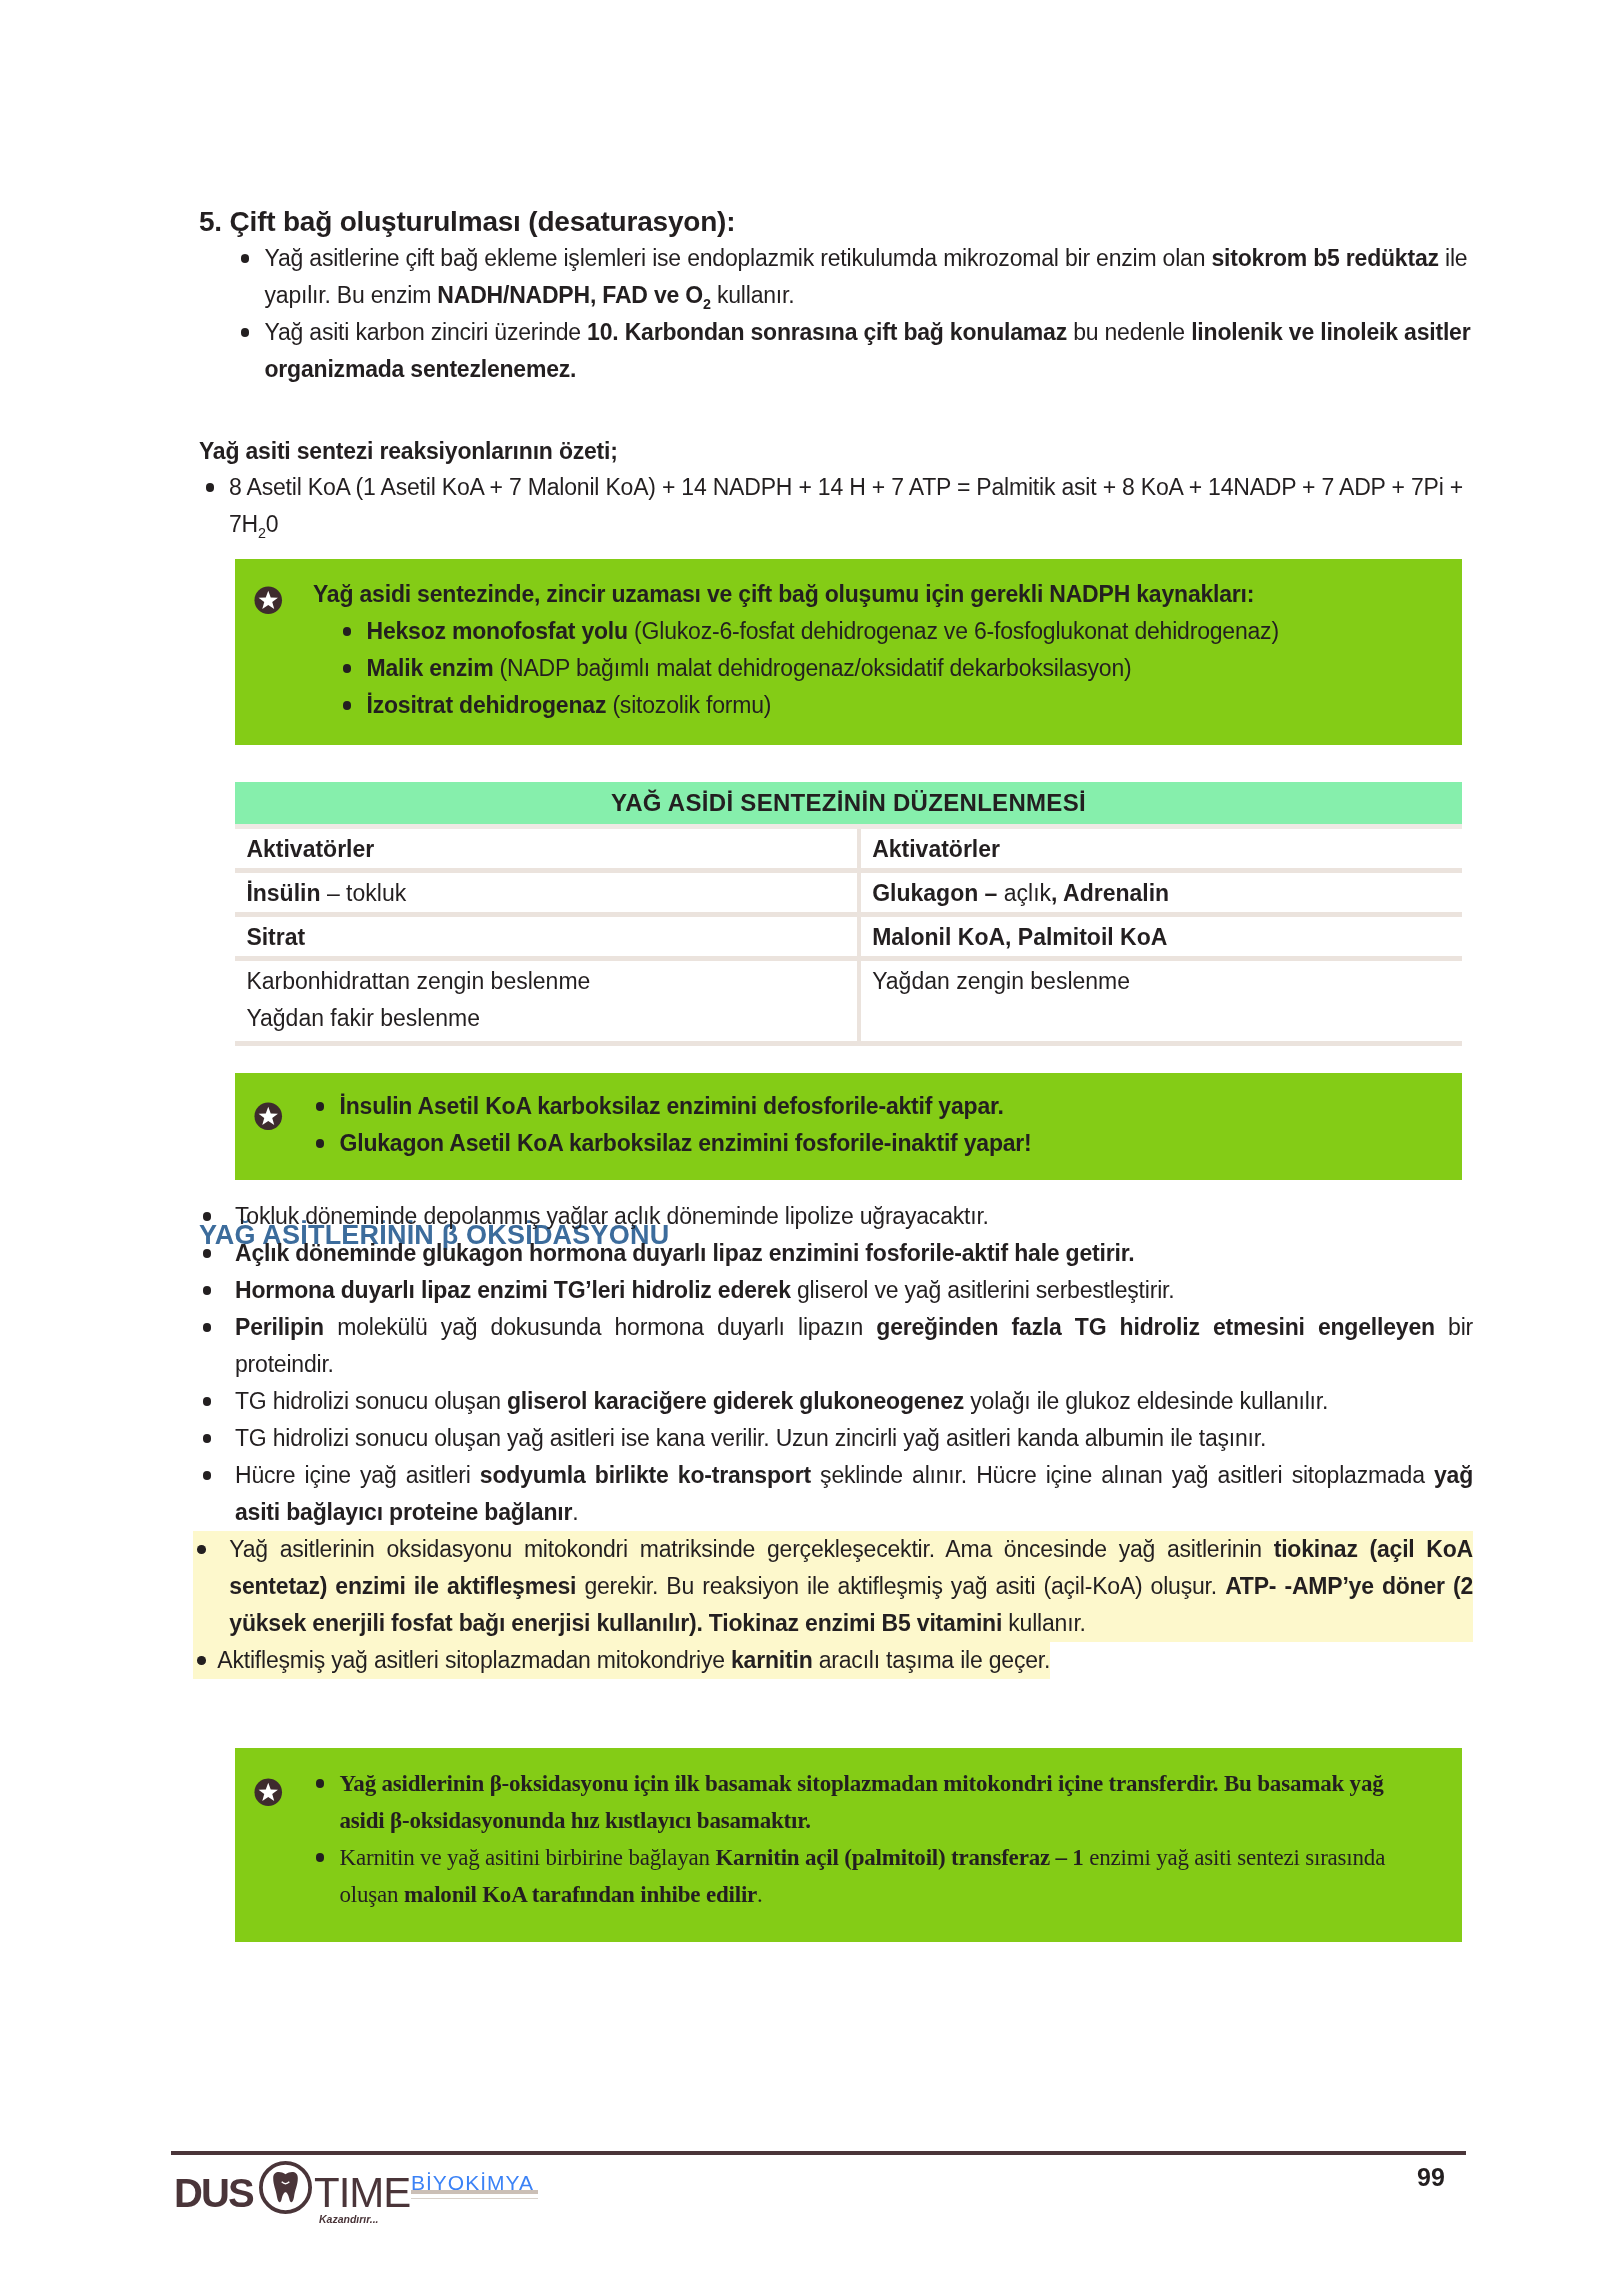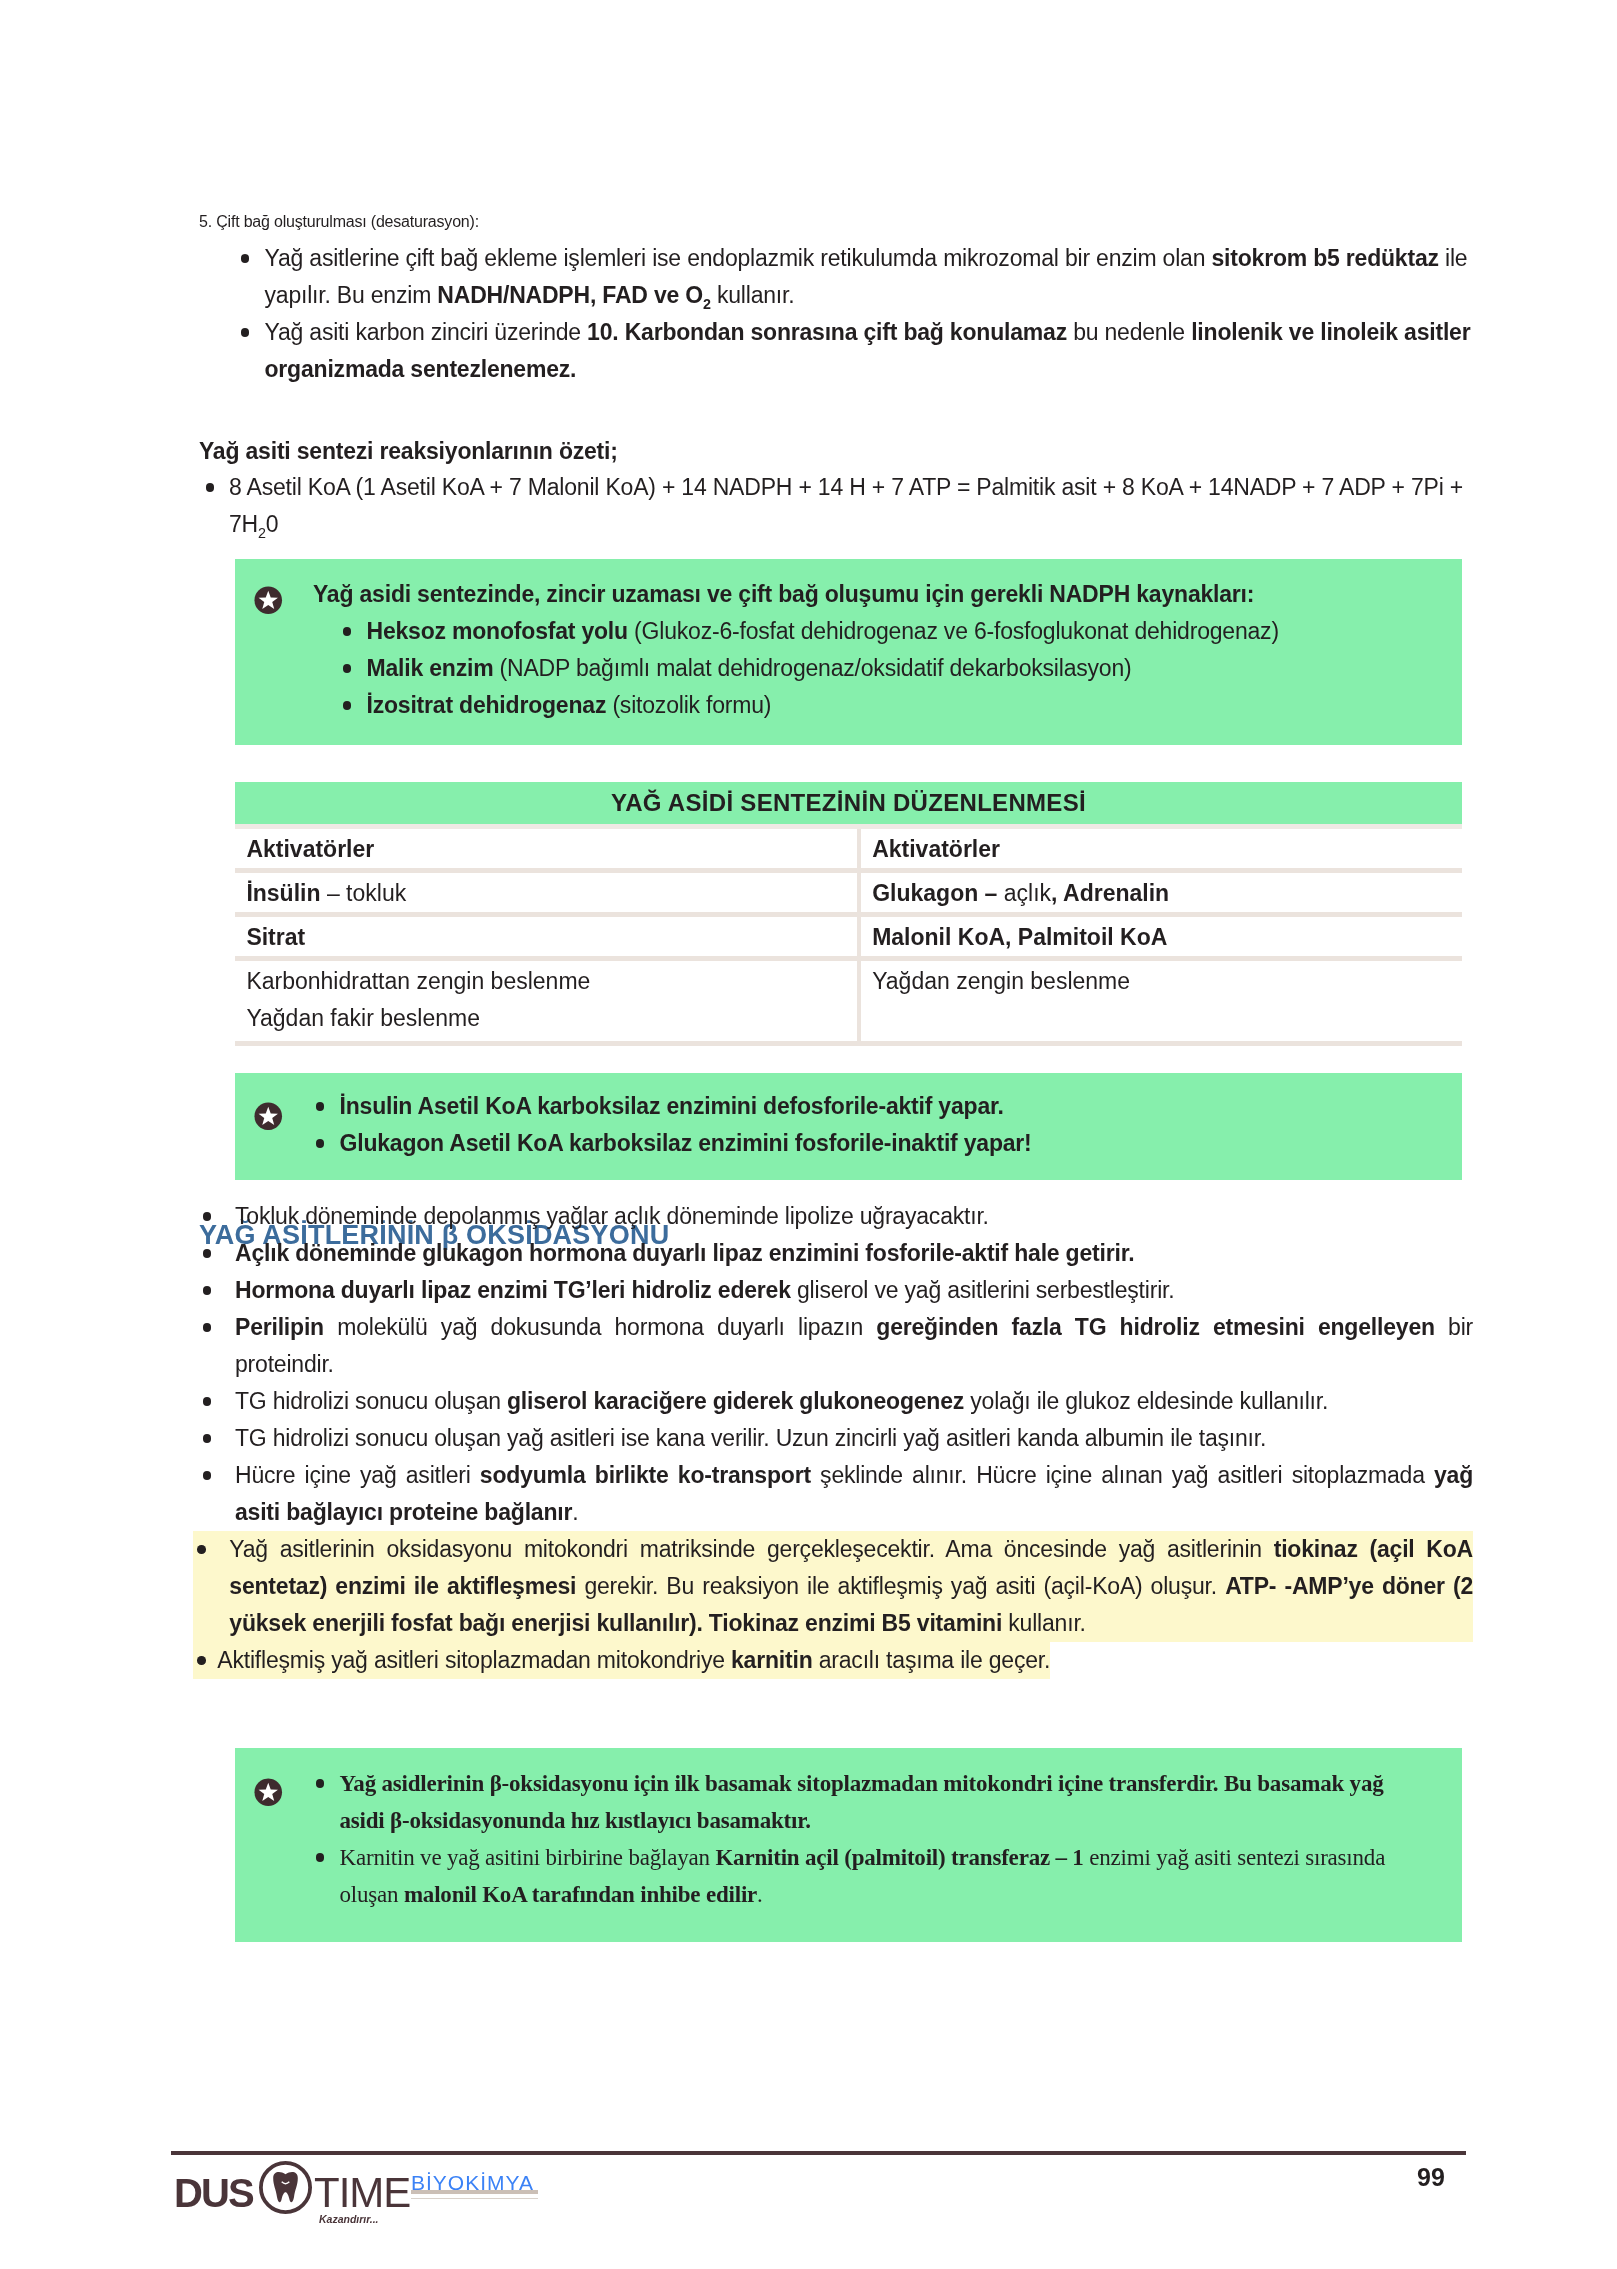--- a/index.html
+++ b/index.html
@@ -7,42 +7,42 @@
       width: 1618px; height: 2269px; position: relative; overflow: hidden;
       font-family: "Liberation Sans", sans-serif; color: #231f20;
     }
     .page { position: absolute; left: 0; top: 0; width: 1618px; height: 2269px; }
     .txt { font-size: 23px; line-height: 37px; letter-spacing: -0.2px; }
     b { font-weight: bold; }
     sub { font-size: 14.3px; vertical-align: -5.7px; line-height: 0; }
 
     
     .sec5 { position: absolute; left: 199px; top: 204px; width: 1274px; }
-    .sec5 .heading { font-weight: normal; font-size: 16px; line-height: 36px; }
+    .sec5 .heading { font-weight: bold; font-size: 28px; line-height: 36px; }
     ul.blt { list-style: none; margin: 0; padding: 0; }
     ul.blt li { position: relative; padding-left: 28.5px; }
     ul.blt li::before {
       content: ""; position: absolute; left: 4.8px; top: 14.3px;
       width: 8.6px; height: 8.6px; border-radius: 50%; background: #231f20;
     }
     .sec5 ul.blt { margin-left: 37px; }
 
     
     .summary { position: absolute; left: 199px; top: 433px; width: 1274px; }
     .summary .heading { font-weight: bold; font-size: 23px; line-height: 36px; }
     .summary .eq { position: relative; padding-left: 30px; }
     .summary .eq::before {
       content: ""; position: absolute; left: 6.7px; top: 14.3px;
       width: 8.6px; height: 8.6px; border-radius: 50%; background: #231f20;
     }
 
     
     .note {
       position: absolute; left: 235px; width: 1227px;
-      background: #86efac; box-sizing: border-box;
+      background: #84cc16; box-sizing: border-box;
     }
     .note .star {
       position: absolute; left: 19px; width: 28.5px; height: 28.5px;
     }
     .note1 { top: 559px; height: 186px; }
     .note1 .star { top: 27px; }
     .note1 .title { position: absolute; left: 78px; top: 17px; font-weight: bold; }
     .note1 ul.blt { position: absolute; left: 103px; top: 54px; width: 1094px; }
 
     .note2 { top: 1073px; height: 107px; }

